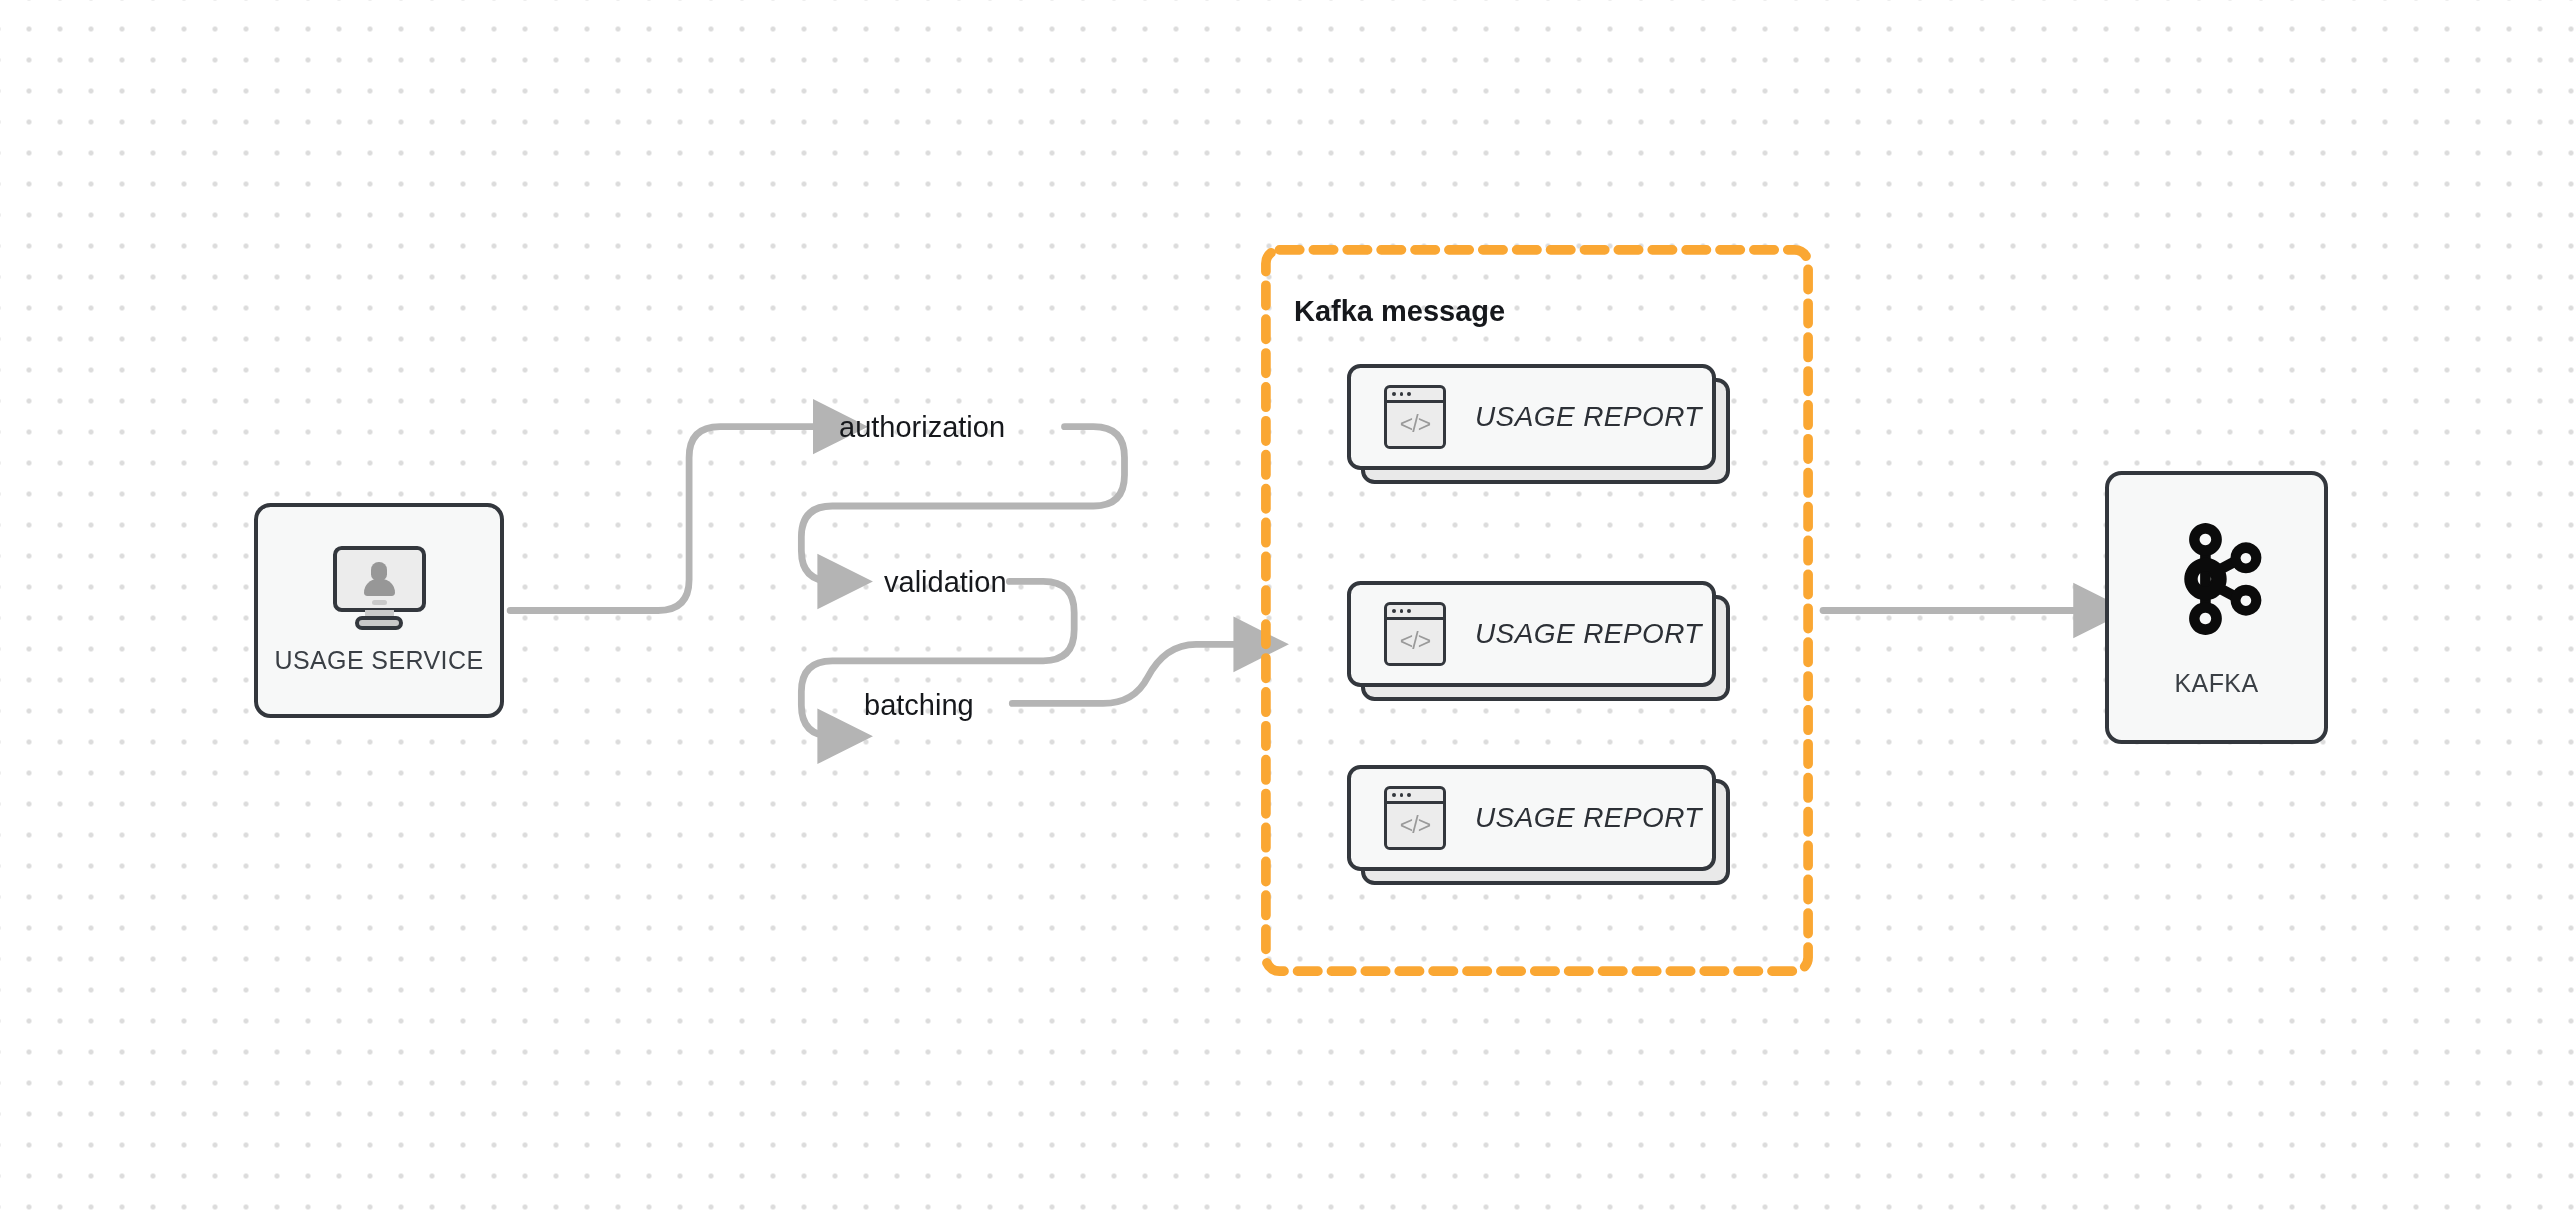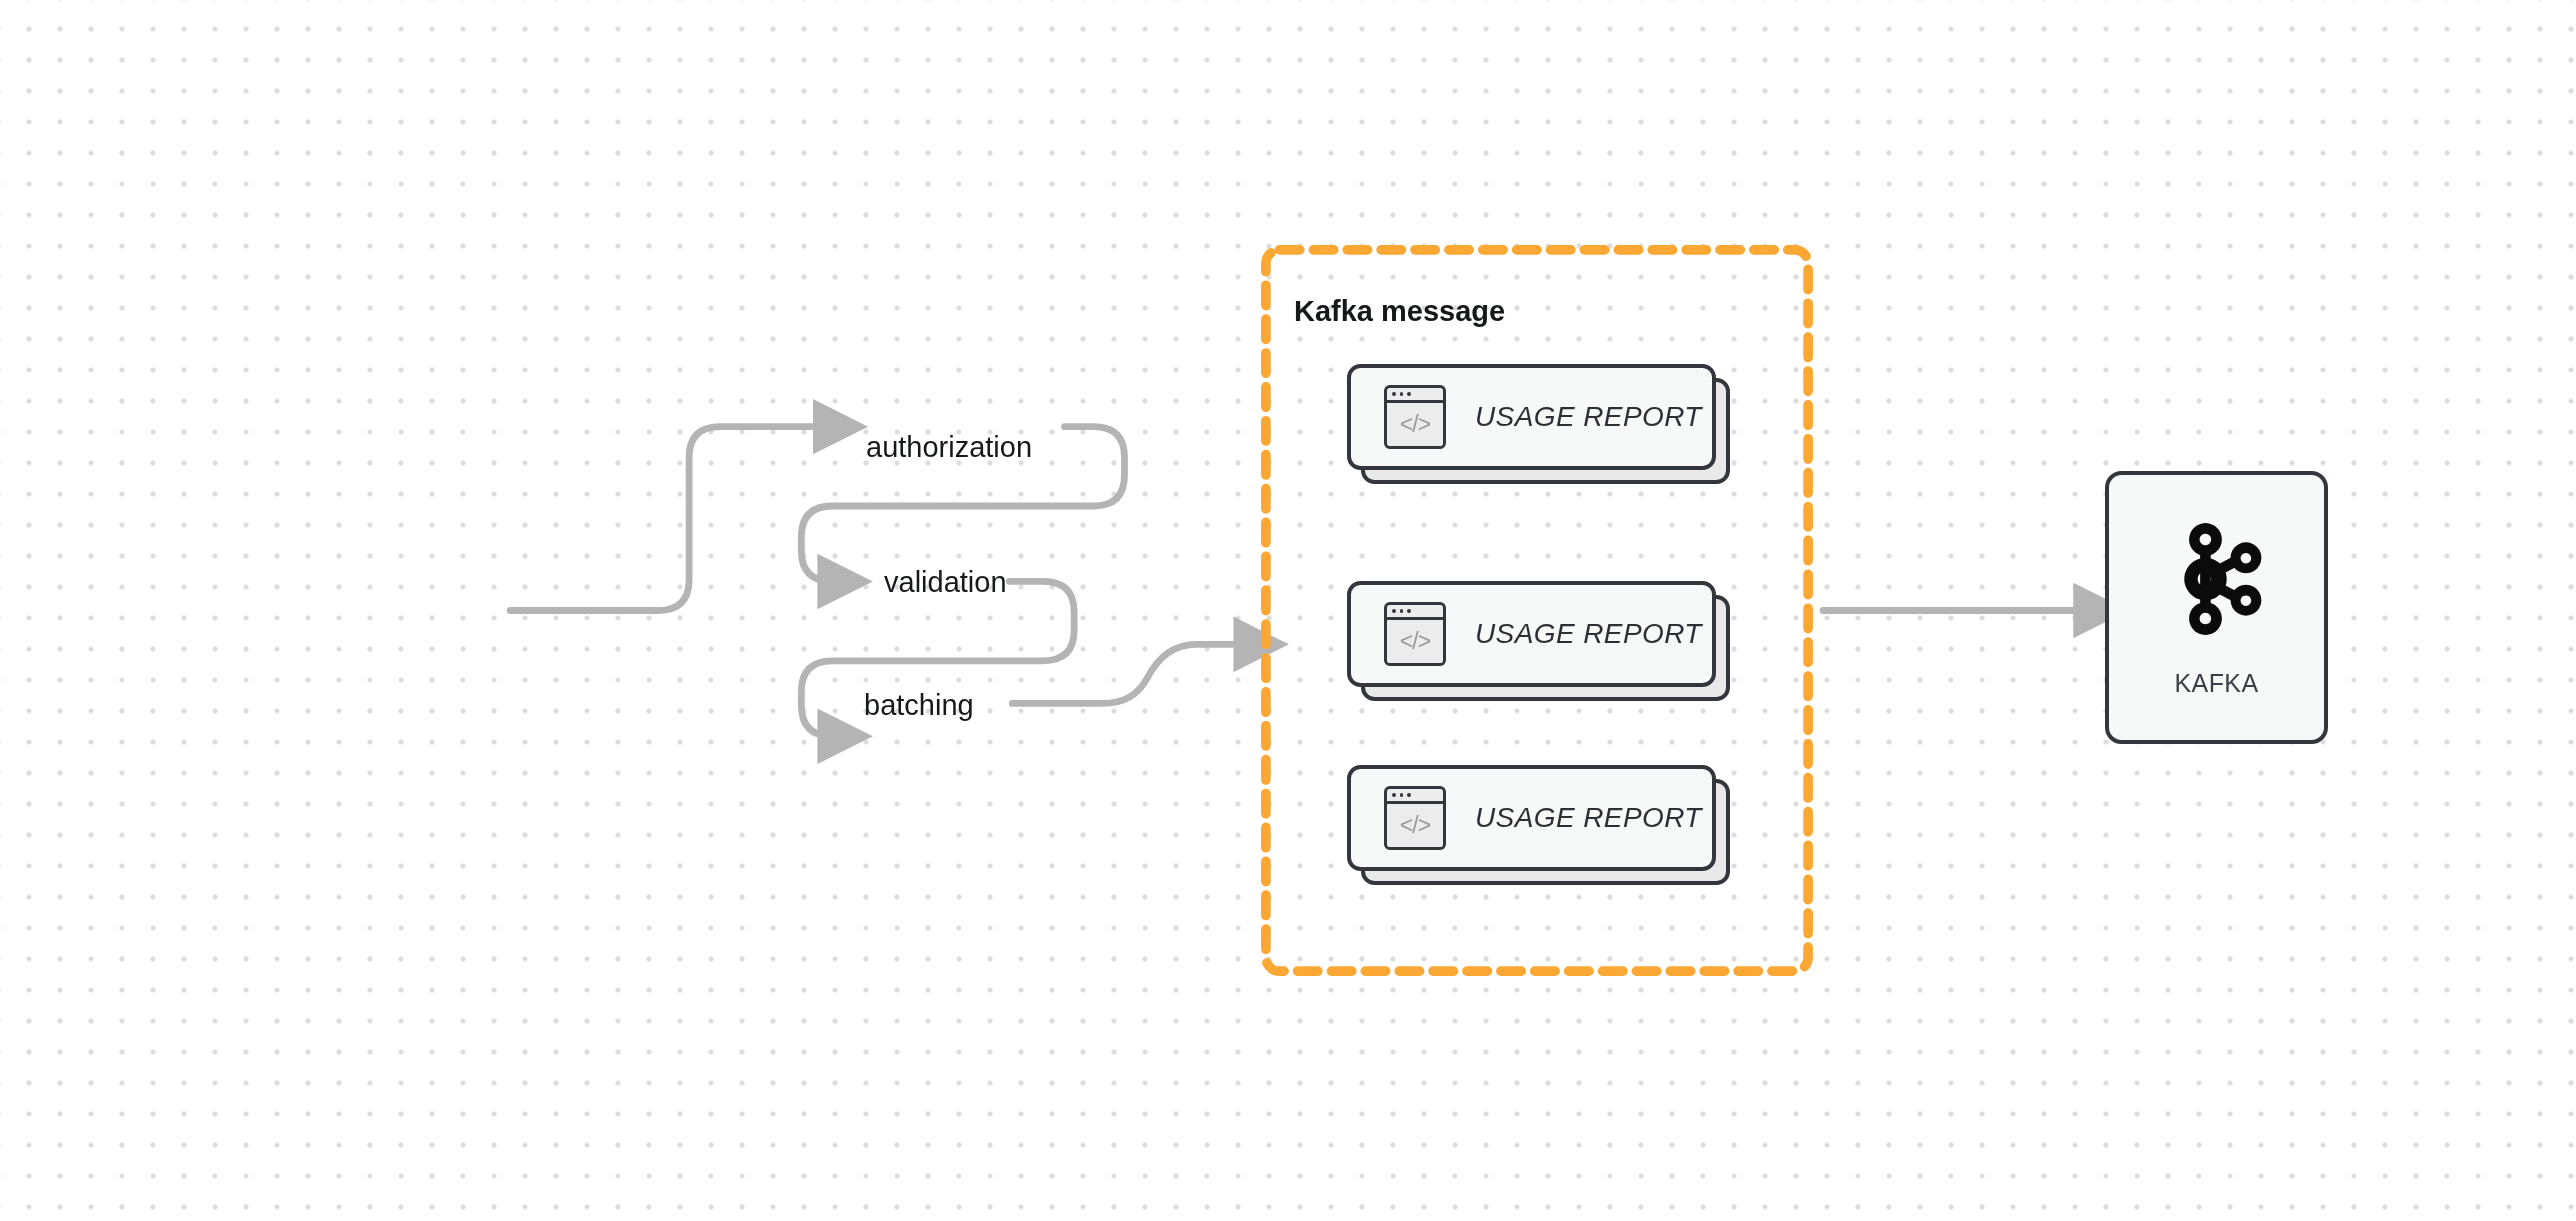--- a/index.html
+++ b/index.html
@@ -219,22 +219,33 @@
 
       <path d="M 1043,601 L 1078,601 Q 1110,601 1110,633 L 1110,651 Q 1110,683 1078,683
                L 860,683 Q 828,683 828,715 L 828,729 Q 828,761 860,761" marker-end="url(#ah)"></path>
 
       <path d="M 1046,727 L 1140,727 Q 1172,727 1186,700 Q 1204,666 1236,666 L 1290,666" marker-end="url(#ah)"></path>
 
       <path d="M 1884,631 L 2158,631" marker-end="url(#ah)"></path>
     </g>
   </svg>
 
-
-  <div class="step-label" style="left:866px; top:413px;margin-top:20px;">authorization</div>
+  <div class="node" id="usage-service">
+    <div class="monitor">
+      <div class="monitor-screen">
+        <div class="monitor-person"></div>
+      </div>
+      <div class="monitor-notch"></div>
+      <div class="monitor-stand"></div>
+      <div class="monitor-base"></div>
+    </div>
+    <div class="node-label">USAGE SERVICE</div>
+  </div>
+
+  <div class="step-label" style="left:839px; top:413px;">authorization</div>
 
   <div class="step-label" style="left:884px; top:568px;">validation</div>
 
   <div class="step-label" style="left:864px; top:691px;">batching</div>
 
   <div id="kafka-group">
     <svg class="group-dash-svg" viewBox="0 0 570 755" xmlns="http://www.w3.org/2000/svg">
       <rect x="5" y="5" width="560" height="745" rx="14" ry="14" fill="none" stroke="#faa733" stroke-width="10" stroke-linecap="round" stroke-dasharray="21 14"></rect>
     </svg>
 

